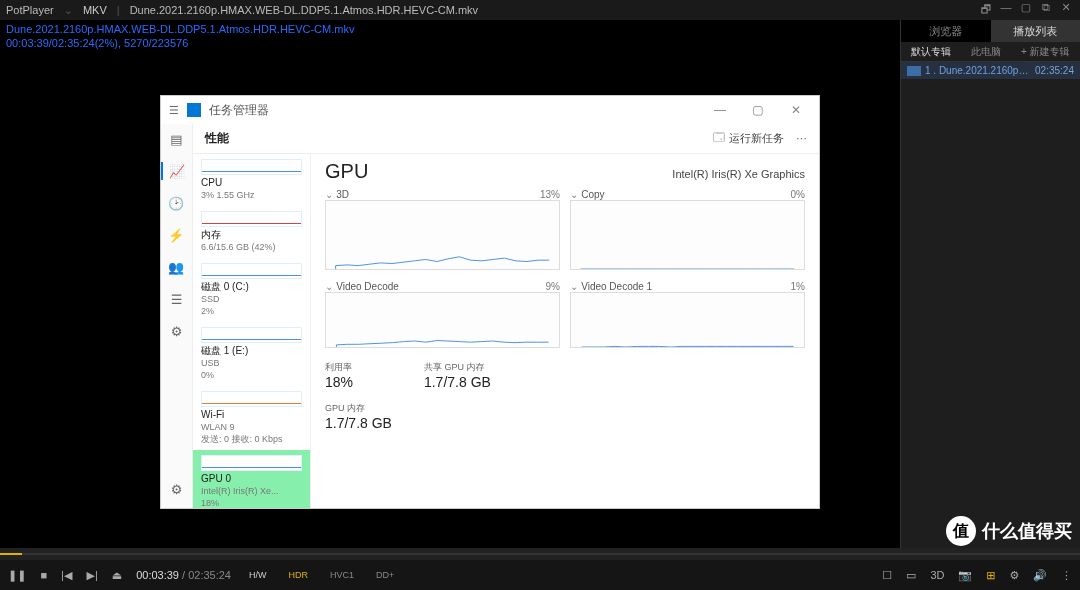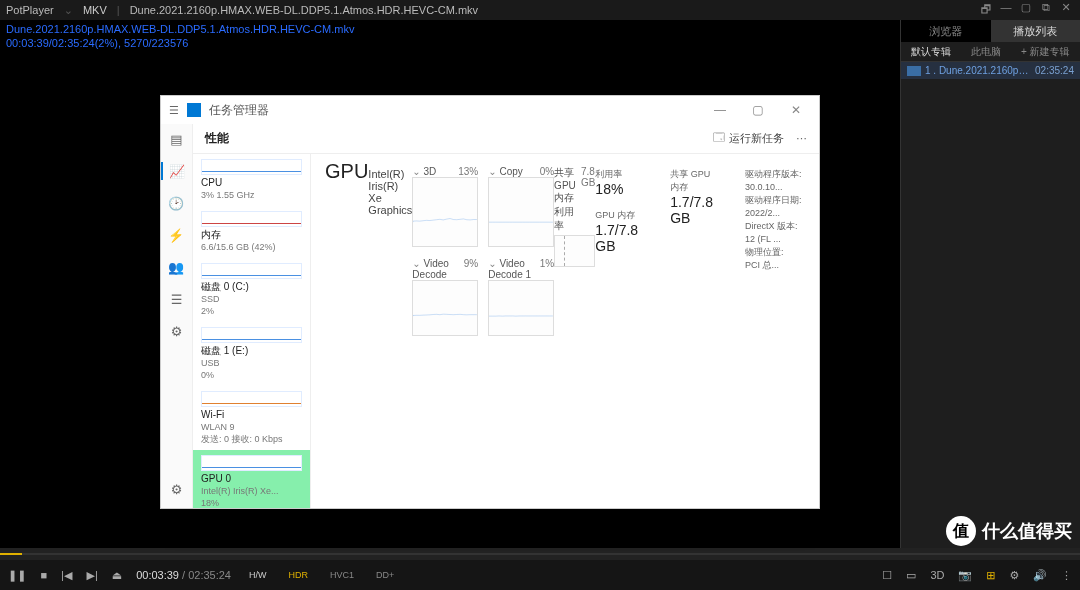--- a/index.html
+++ b/index.html
@@ -60,21 +60,21 @@
 .tm-content { flex:1; display:flex; overflow:hidden; }
 .tm-list { width:118px; border-right:1px solid #eee; overflow:hidden; }
 .tm-item { padding:5px 8px; font-size:10px; line-height:12px; cursor:pointer; }
 .tm-item .spark { height:16px; margin-bottom:2px; background:linear-gradient(#fff,#fff); border:1px solid #e0ecff; position:relative; }
 .tm-item .spark::after { content:""; position:absolute; left:0; right:0; bottom:2px; height:1px; background:#4a90e2; }
 .tm-item .spark.red::after { background:#c44; }
 .tm-item .spark.orange::after { background:#e08030; }
 .tm-item .lbl { font-weight:400; color:#222; }
 .tm-item .sub { color:#777; font-size:9px; }
 .tm-item.sel { background:#86efac; }
-.tm-detail { flex:1; padding:6px 14px 8px; display:flex; overflow:hidden; }
+.tm-detail { flex:1; padding:6px 14px 8px; display:flex; flex-direction:column; overflow:hidden; }
 .gpu-head { display:flex; align-items:baseline; }
 .gpu-head .big { font-size:20px; }
 .gpu-head .right { margin-left:auto; font-size:11px; color:#444; }
 .chartgrid { display:grid; grid-template-columns:1fr 1fr; grid-template-rows:86px 72px; gap:6px 10px; margin-top:6px; }
 .chartbox { position:relative; }
 .chartbox .ctitle { font-size:10px; color:#555; display:flex; }
 .chartbox .ctitle .drop::before { content:"⌄ "; color:#888; }
 .chartbox .ctitle .pct { margin-left:auto; color:#777; }
 .chartbox svg { width:100%; border:1px solid #ddd; background:#fdfdfd; }
 .memrow { margin-top:6px; }
@@ -251,45 +251,30 @@
                     <path d="M0 56 L0.0 53.8 L11.6 53.2 L23.2 53.2 L34.7 52.6 L46.3 52.1 L57.9 51.5 L69.5 50.4 L81.1 49.8 L92.6 51.0 L104.2 49.3 L115.8 49.8 L127.4 50.4 L138.9 51.0 L150.5 50.4 L162.1 49.8 L173.7 51.0 L185.3 51.5 L196.8 51.0 L208.4 51.0 L220.0 51.0" fill="none" stroke="#4a90e2" stroke-width="1"></path>
                   </svg></div>
                 <div class="chartbox"><div class="ctitle">
                     <span class="drop">Video Decode 1</span>
                     <span class="pct">1%</span>
                   </div>
   <svg viewBox="0 0 220 56" height="56">
                     <path d="M0 56 L0.0 56.0 L11.6 56.0 L23.2 56.0 L34.7 55.4 L46.3 56.0 L57.9 55.4 L69.5 55.4 L81.1 55.4 L92.6 56.0 L104.2 55.4 L115.8 55.4 L127.4 55.4 L138.9 55.4 L150.5 55.4 L162.1 55.4 L173.7 55.4 L185.3 55.4 L196.8 55.4 L208.4 55.4 L220.0 55.4" fill="none" stroke="#4a90e2" stroke-width="1"></path>
                   </svg></div>
               </div>
-            <div class="memrow">
-              <div class="mtitle">
-                  <span>共享 GPU 内存利用率</span>
-                  <span class="val">7.8 GB</span>
-                </div>
-              <div class="mbar">
-                <div class="dash" style="left:22%"></div>
-              </div>
-            </div>
             <div class="stats">
               <div class="col">
                 <div class="k">利用率</div>
                 <div class="v">18%</div>
                 <div class="k" style="margin-top:12px">GPU 内存</div>
                 <div class="v">1.7/7.8 GB</div>
               </div>
               <div class="col">
                 <div class="k">共享 GPU 内存</div>
                 <div class="v">1.7/7.8 GB</div>
               </div>
-              <div class="meta">
-                <div><span>驱动程序版本:</span><span>30.0.10...</span></div>
-                <div><span>驱动程序日期:</span><span>2022/2...</span></div>
-                <div><span>DirectX 版本:</span><span>12 (FL ...</span></div>
-                <div><span>物理位置:</span><span>PCI 总...</span></div>
-              </div>
             </div>
           </div>
         </div>
       </div>
     </div>
   </div>
 </div>
 
 </body></html>

